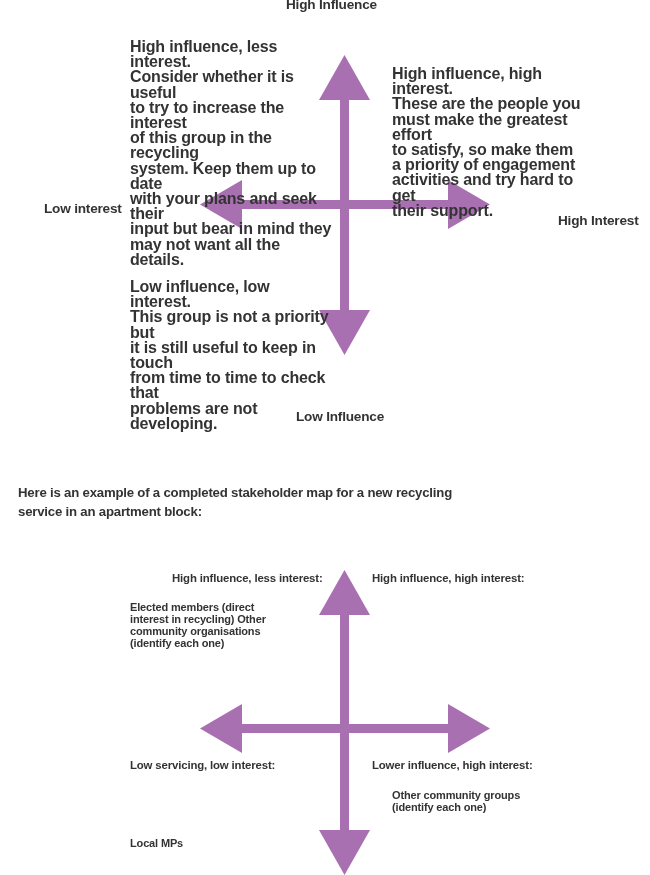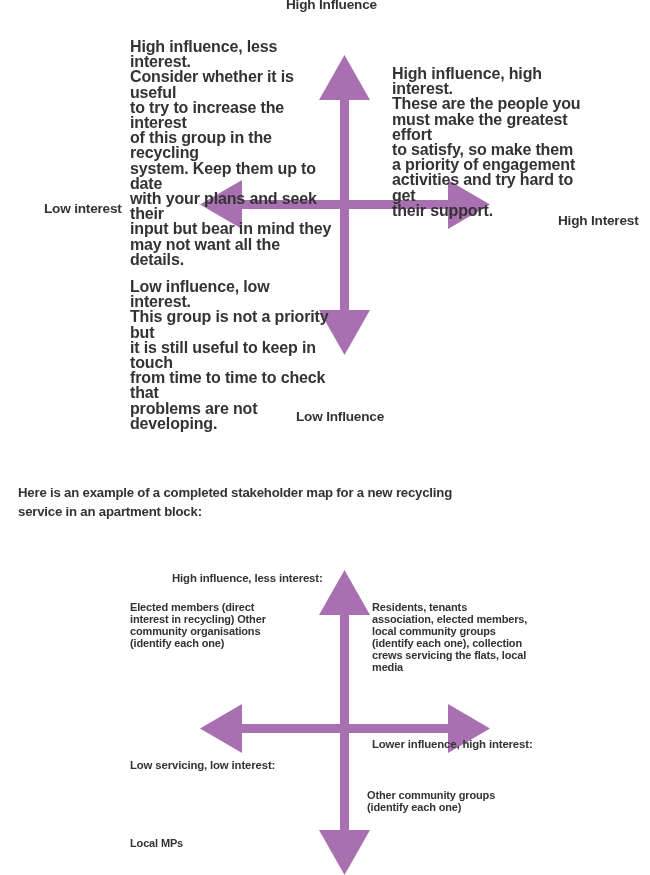--- a/index.html
+++ b/index.html
@@ -149,27 +149,22 @@
       </g>
     </svg>
   </div>
 
   <div class="q-head" style="left:130px; top:571px;padding-left:42px;">High influence, less interest:</div>
   <div class="q-body" style="left:130px; top:601px; width:200px;">Elected members (direct
 interest in recycling) Other
 community organisations
 (identify each one)</div>
 
-  <div class="q-body" style="left:372px; top:601px; width:195px;">Residents, tenants
-association, elected members,
-local community groups
-(identify each one), collection
-crews servicing the flats, local
-media</div>
+  <div class="q-head" style="left:372px; top:571px;">High influence, high interest:</div>
 
   <div class="q-head" style="left:130px; top:758px;">Low servicing, low interest:</div>
   <div class="q-body" style="left:130px; top:789px; width:200px;margin-top:48px;">Local MPs</div>
 
-  <div class="q-head" style="left:372px; top:737px;">Lower influence, high interest:</div>
-  <div class="q-body" style="left:367px; top:789px; width:200px;">Other community groups
+  <div class="q-head" style="left:372px; top:758px;">Lower influence, high interest:</div>
+  <div class="q-body" style="left:392px; top:789px; width:200px;">Other community groups
 (identify each one)</div>
 
 </div>
 
 </body></html>

